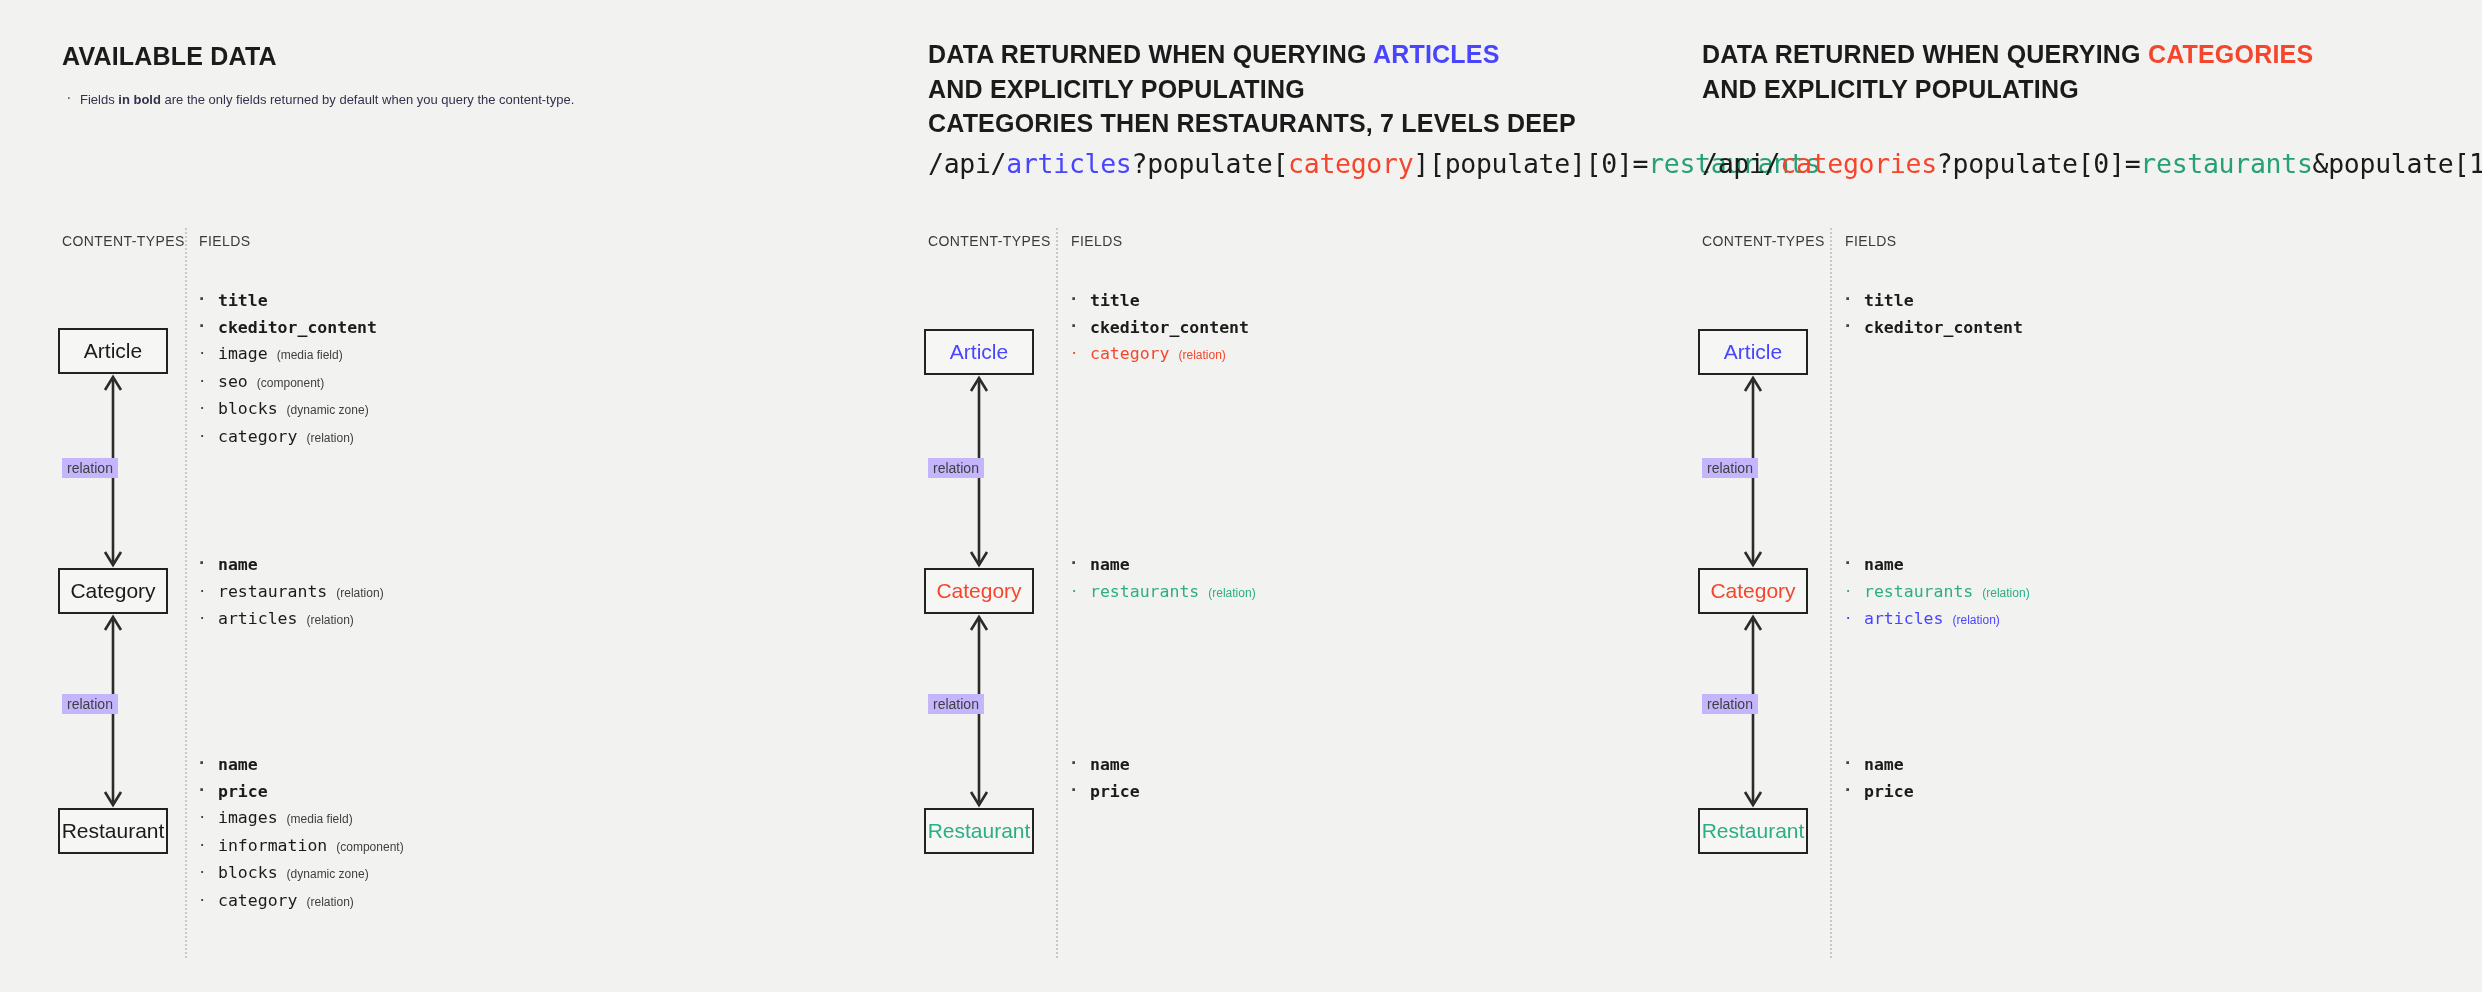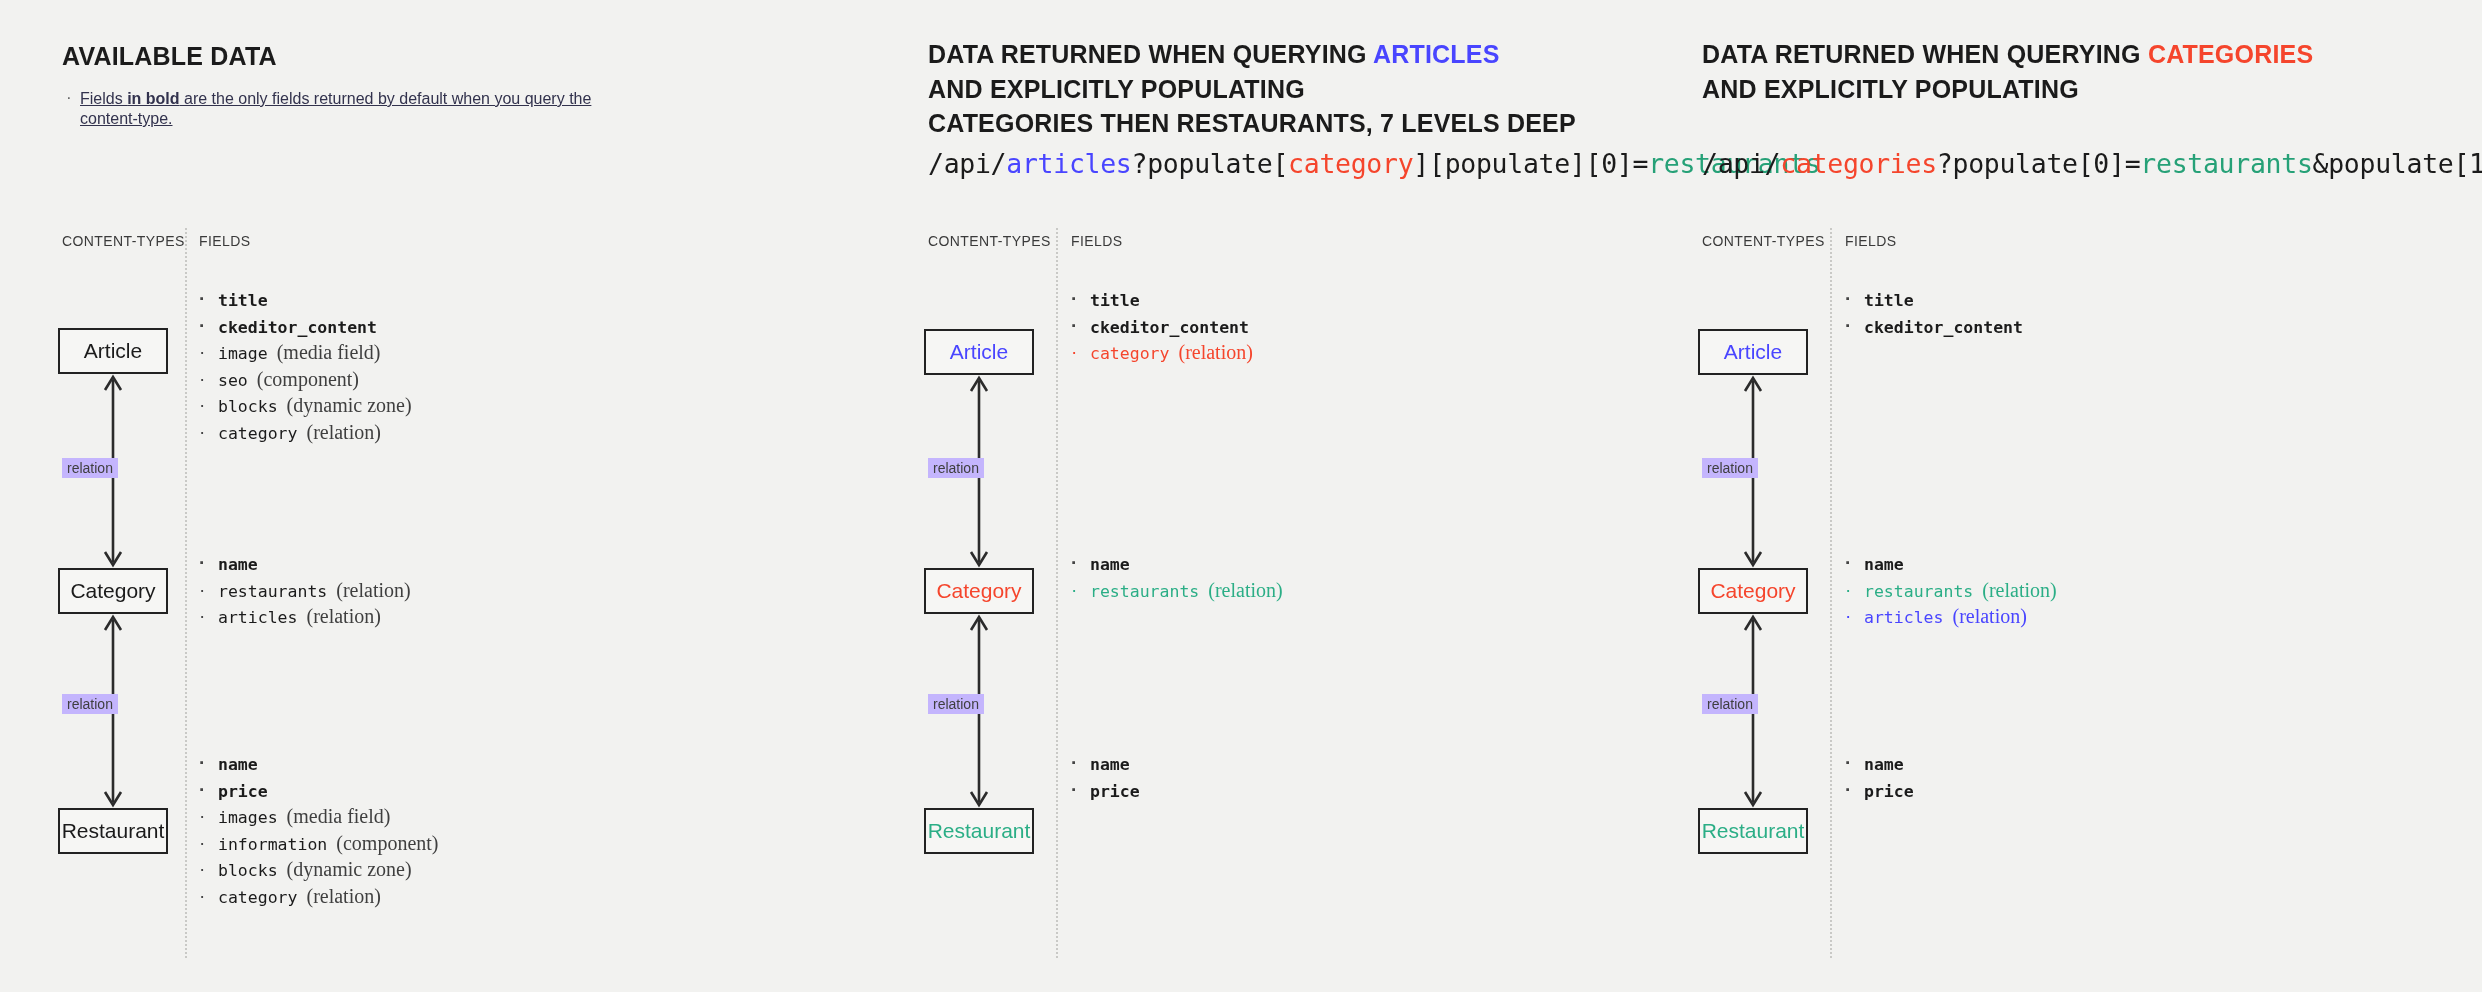--- a/index.html
+++ b/index.html
@@ -31,24 +31,23 @@
     font-size:25px;
     letter-spacing:.2px;
     line-height:33px;
     white-space:nowrap;
   }
   .heading .hl-blue{color:#4945ff;}
   .heading .hl-red{color:#f5452c;}
 
   .bullets{
     position:absolute;
-    font-size:16px;
+    font-size:13px;
     line-height:20px;
     color:#32324d;
-    text-decoration:underline;
   }
   .bullets li{margin:0;padding:0;}
   .bullets ul{margin:0;padding-left:18px;list-style:none;}
   .bullets li:before{
     content:"\00B7";
     display:inline-block;
     width:14px;margin-left:-14px;
     color:#666;
     font-size:17px;
     vertical-align:1px;
@@ -119,22 +118,22 @@
     content:"\00B7";
     display:inline-block;
     width:19px;
     color:#444;
     font-family:"Liberation Sans",sans-serif;
     font-size:19px;
     vertical-align:1px;
   }
   .fieldgroup li.b{font-weight:bold;}
   .fieldgroup li .ann{
-    font-family:Liberation Serif, serif;
-    font-size:20px;
+    font-family:Liberation Sans, sans-serif;
+    font-size:12px;
     font-weight:normal;
     color:#3f3f3f;
     margin-left:9px;
   }
   
   .fieldgroup li.c-red,.fieldgroup li.c-red:before{color:#f5452c;}
   .fieldgroup li.c-red .ann{color:#f5452c;}
   .fieldgroup li.c-green,.fieldgroup li.c-green:before{color:#2bae86;}
   .fieldgroup li.c-green .ann{color:#2bae86;}
   .fieldgroup li.c-blue,.fieldgroup li.c-blue:before{color:#4945ff;}

